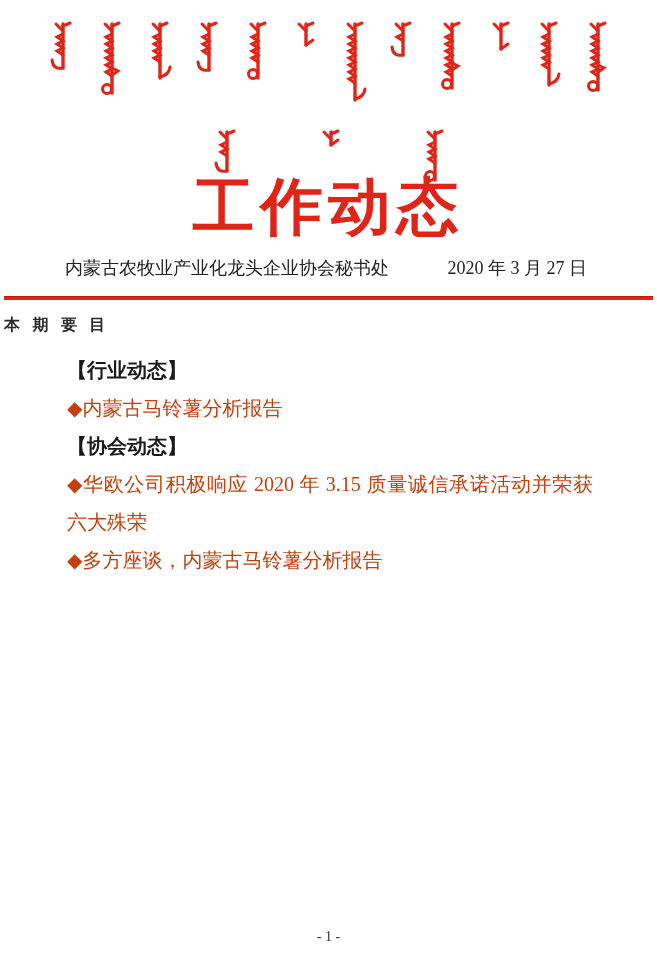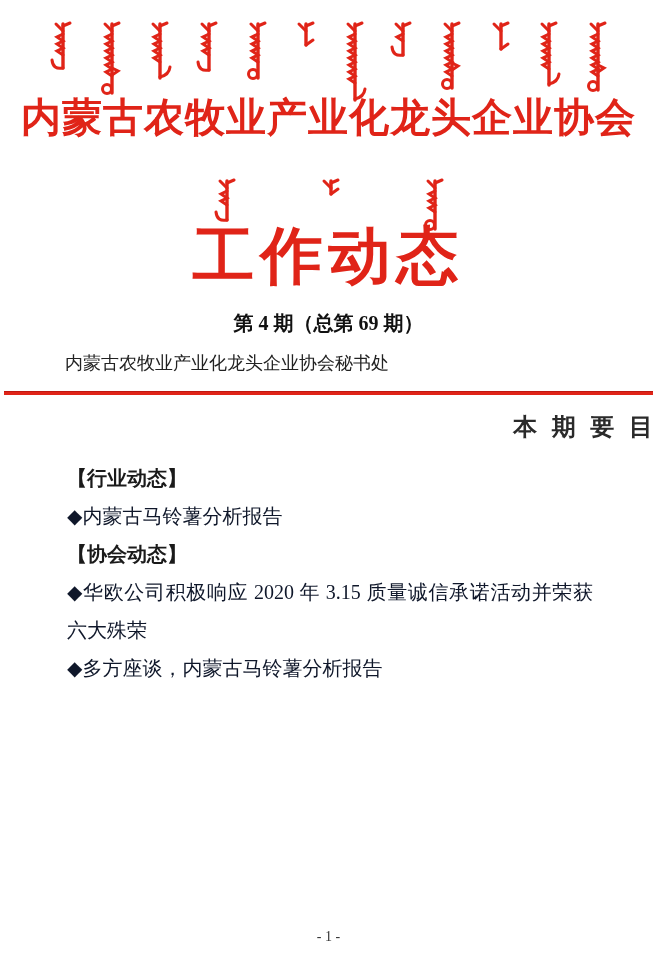--- a/index.html
+++ b/index.html
@@ -66,44 +66,44 @@
   }
   
   .red-rule{
     margin:17px 4px 0 4px;
     height:3px;
     background:#e02418;
     border-top:1px solid #c01710;
   }
   
   .toc-heading{
-    text-align:right;
+    text-align:left;
     font-family:var(--sans);
     font-weight:bold;
-    font-size:24px;line-height:24px;
+    font-size:16px;line-height:24px;
     letter-spacing:4px;
     text-indent:4px;
     color:#2a2a2a;
   }
   .toc{
     width:526px;
     margin:8px 64px 0 67px;
   }
   .toc-item{line-height:38px;}
   .toc-item.section{
     font-family:var(--sans);
     font-weight:bold;
     font-size:20px;
     color:#1a1a1a;
   }
   .toc-item.entry{
     font-family:var(--serif);
     font-size:20px;
     text-align:justify;
-    color:#0f172a;
+    color:#c2410c;
   }
   
   .page-footer{
     position:absolute;
     bottom:16px;left:0;
     width:100%;
     text-align:center;
     font-family:var(--serif);
     font-size:14px;line-height:16px;
     color:#333;
@@ -195,21 +195,20 @@
       <span class="mongol-word"><svg width="30" height="75" viewBox="0 0 30 75" fill="none" stroke="#e02418" stroke-width="3" stroke-linecap="round">
           <path d="M17 4 V70" stroke-width="3.4"></path>
           <path d="M17 11 L10 4"></path>
           <path d="M17 6 L24 3"></path>
           <path d="M17 14 l-6 3 l6 4 l-6 3 l6 4 l-6 3 l6 4 l-6 3 l6 4 l-6 3 l6 4 l-6 3 l6 4"></path>
           <circle cx="12" cy="66" r="4.5"></circle>
           <path d="M17 45 l6 3 l-6 4"></path>
         </svg></span>
     </div>
 
-  <h1 class="org-title">内蒙古农牧业产业化龙头企业协会</h1>
 
   <div class="mongol-row mongol-row2">
       <span class="mongol-word"><svg width="30" height="48" viewBox="0 0 30 48" fill="none" stroke="#e02418" stroke-width="3" stroke-linecap="round">
           <path d="M17 4 V43" stroke-width="3.4"></path>
           <path d="M17 11 L10 4"></path>
           <path d="M17 6 L24 3"></path>
           <path d="M17 14 l-6 3 l6 4 l-6 3 l6 4"></path>
           <path d="M17 43 Q7 45 6 35"></path>
         </svg></span>
       <span class="mongol-word"><svg width="30" height="22" viewBox="0 0 30 22" fill="none" stroke="#e02418" stroke-width="3" stroke-linecap="round">
@@ -222,24 +221,24 @@
           <path d="M17 4 V52" stroke-width="3.4"></path>
           <path d="M17 11 L10 4"></path>
           <path d="M17 6 L24 3"></path>
           <path d="M17 14 l-6 3 l6 4 l-6 3 l6 4 l-6 3 l6 4"></path>
           <circle cx="12" cy="48" r="4.5"></circle>
         </svg></span>
     </div>
 
   <div class="bulletin-title">工作动态</div>
 
-  <div class="issue-line">第 4 期（总第 69 期）</div>
 
   <div class="pub-line">
     <span>内蒙古农牧业产业化龙头企业协会秘书处</span>
+    <span>2020 年 3 月 27 日</span>
   </div>
 
   <div class="red-rule"></div>
 
   <h2 class="toc-heading">本 期 要 目</h2>
 
   <div class="toc" id="toc-list">
       <div class="toc-item section">【行业动态】</div>
       <div class="toc-item entry">◆内蒙古马铃薯分析报告</div>
       <div class="toc-item section">【协会动态】</div>

